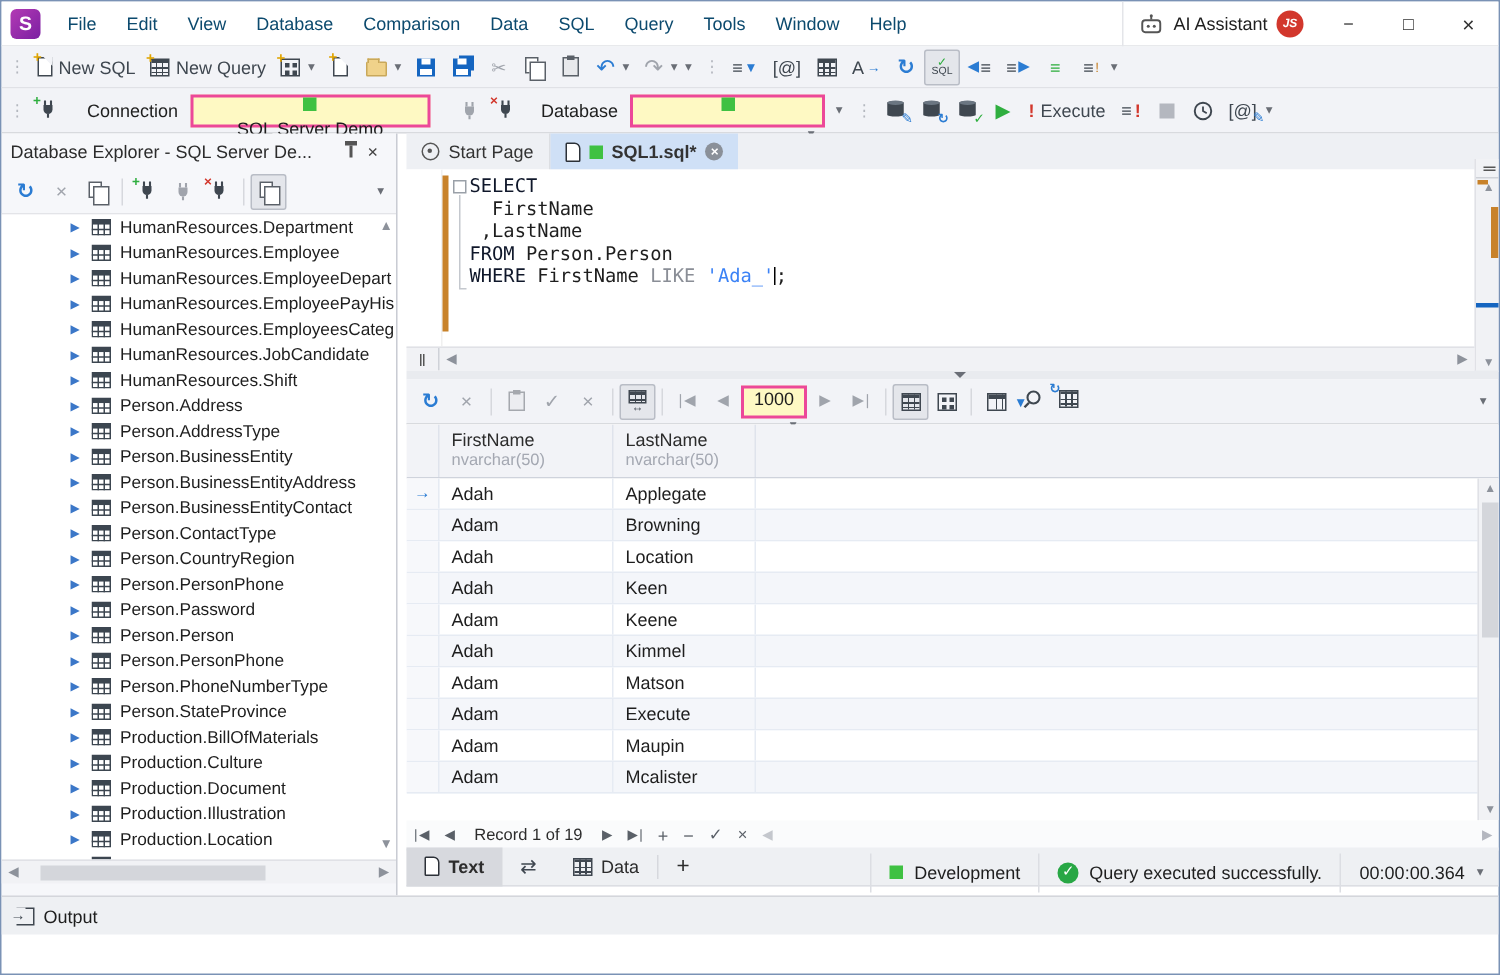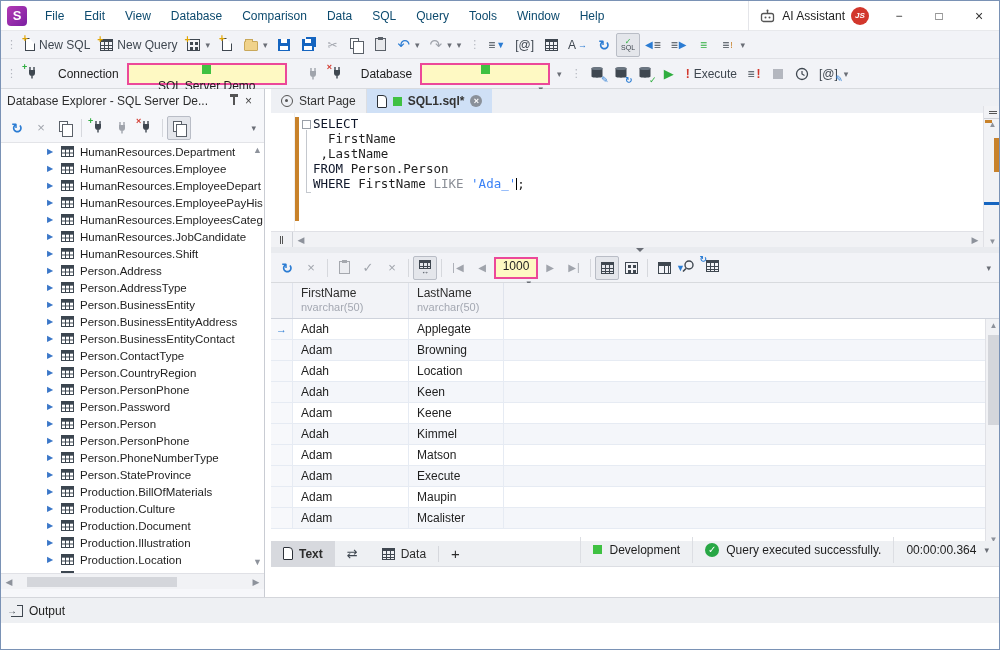--- a/index.html
+++ b/index.html
@@ -125,25 +125,25 @@
   #grid-vthumb { position:absolute; left:2px; top:16px; width:12px; height:90px; background:#d4d6db; }
   #grid-vscroll .dn { position:absolute; bottom:0; width:100%; }
 
   #navigator { position:absolute; left:0; top:458px; right:0; height:20px; background:#fafbfc; border-bottom:1px solid #dcdee3; display:flex; align-items:center; font-size:10px; color:#5a6068; }
   .nav-ic { padding:0 5px; font-size:9px; color:#5a6068; }
   .nav-first, .nav-last { position:relative; }
   .nav-first::before { content:"|"; margin-right:1px; } .nav-last::after { content:"|"; margin-left:1px; }
   #rec-status { font-size:11px; color:#2c2c2c; padding:0 8px; }
   #nav-right { margin-left:auto; padding-right:6px; color:#b4b7bf; font-size:9px; }
 
-  #doctabs { position:absolute; left:0; top:452px; right:0; height:26px; background:#eef0f3; border-bottom:1px solid #dcdee3; display:flex; align-items:center; }
+  #doctabs { position:absolute; left:0; top:476px; right:0; height:26px; background:#eef0f3; border-bottom:1px solid #dcdee3; display:flex; align-items:center; }
   .dtab { display:flex; align-items:center; gap:6px; height:26px; padding:0 12px; color:#2c2c2c; }
   .dtab.active { background:#d7d9de; font-weight:bold; }
   .dtab-sep { width:1px; height:16px; background:#d6d8dd; }
-  #doctabs-right { margin-left:auto; display:flex; align-items:flex-end; height:18px;border-radius:12px; }
+  #doctabs-right { margin-left:auto; display:flex; align-items:flex-start; height:18px;border-radius:12px; }
   .status-chunk { display:flex; align-items:center; gap:7px; padding:0 12px; height:26px; border-left:1px solid #dcdee3; }
 
   
   #outputbar { position:absolute; left:0; top:596px; right:0; height:26px; background:#eef0f3; border-top:1px solid #d4d6db; display:flex; align-items:center; padding-left:10px; gap:6px; }
   .i-output { position:relative; width:12px; height:12px; border:1px solid #3f4750; display:inline-block; }
   .i-output::before { content:"→"; position:absolute; left:-5px; top:-1px; font-size:10px; color:#3f4750; background:#eef0f3; }
   #statusbar { position:absolute; left:0; top:622px; right:0; height:28px; background:#f4f5f8; border-top:1px solid #e0e1e6; display:flex; align-items:center; padding:0 8px; color:#2c2c2c; }
   #statusbar-right { margin-left:auto; display:flex; gap:22px; padding-right:30px; }
   #resize-grip { position:absolute; right:3px; bottom:3px; width:8px; height:8px; }
   #resize-grip::before { content:""; position:absolute; right:0; bottom:0; width:2px; height:2px; background:#b4b7bf; box-shadow:-4px 0 #b4b7bf, 0 -4px #b4b7bf, -2px -2px #b4b7bf; }

